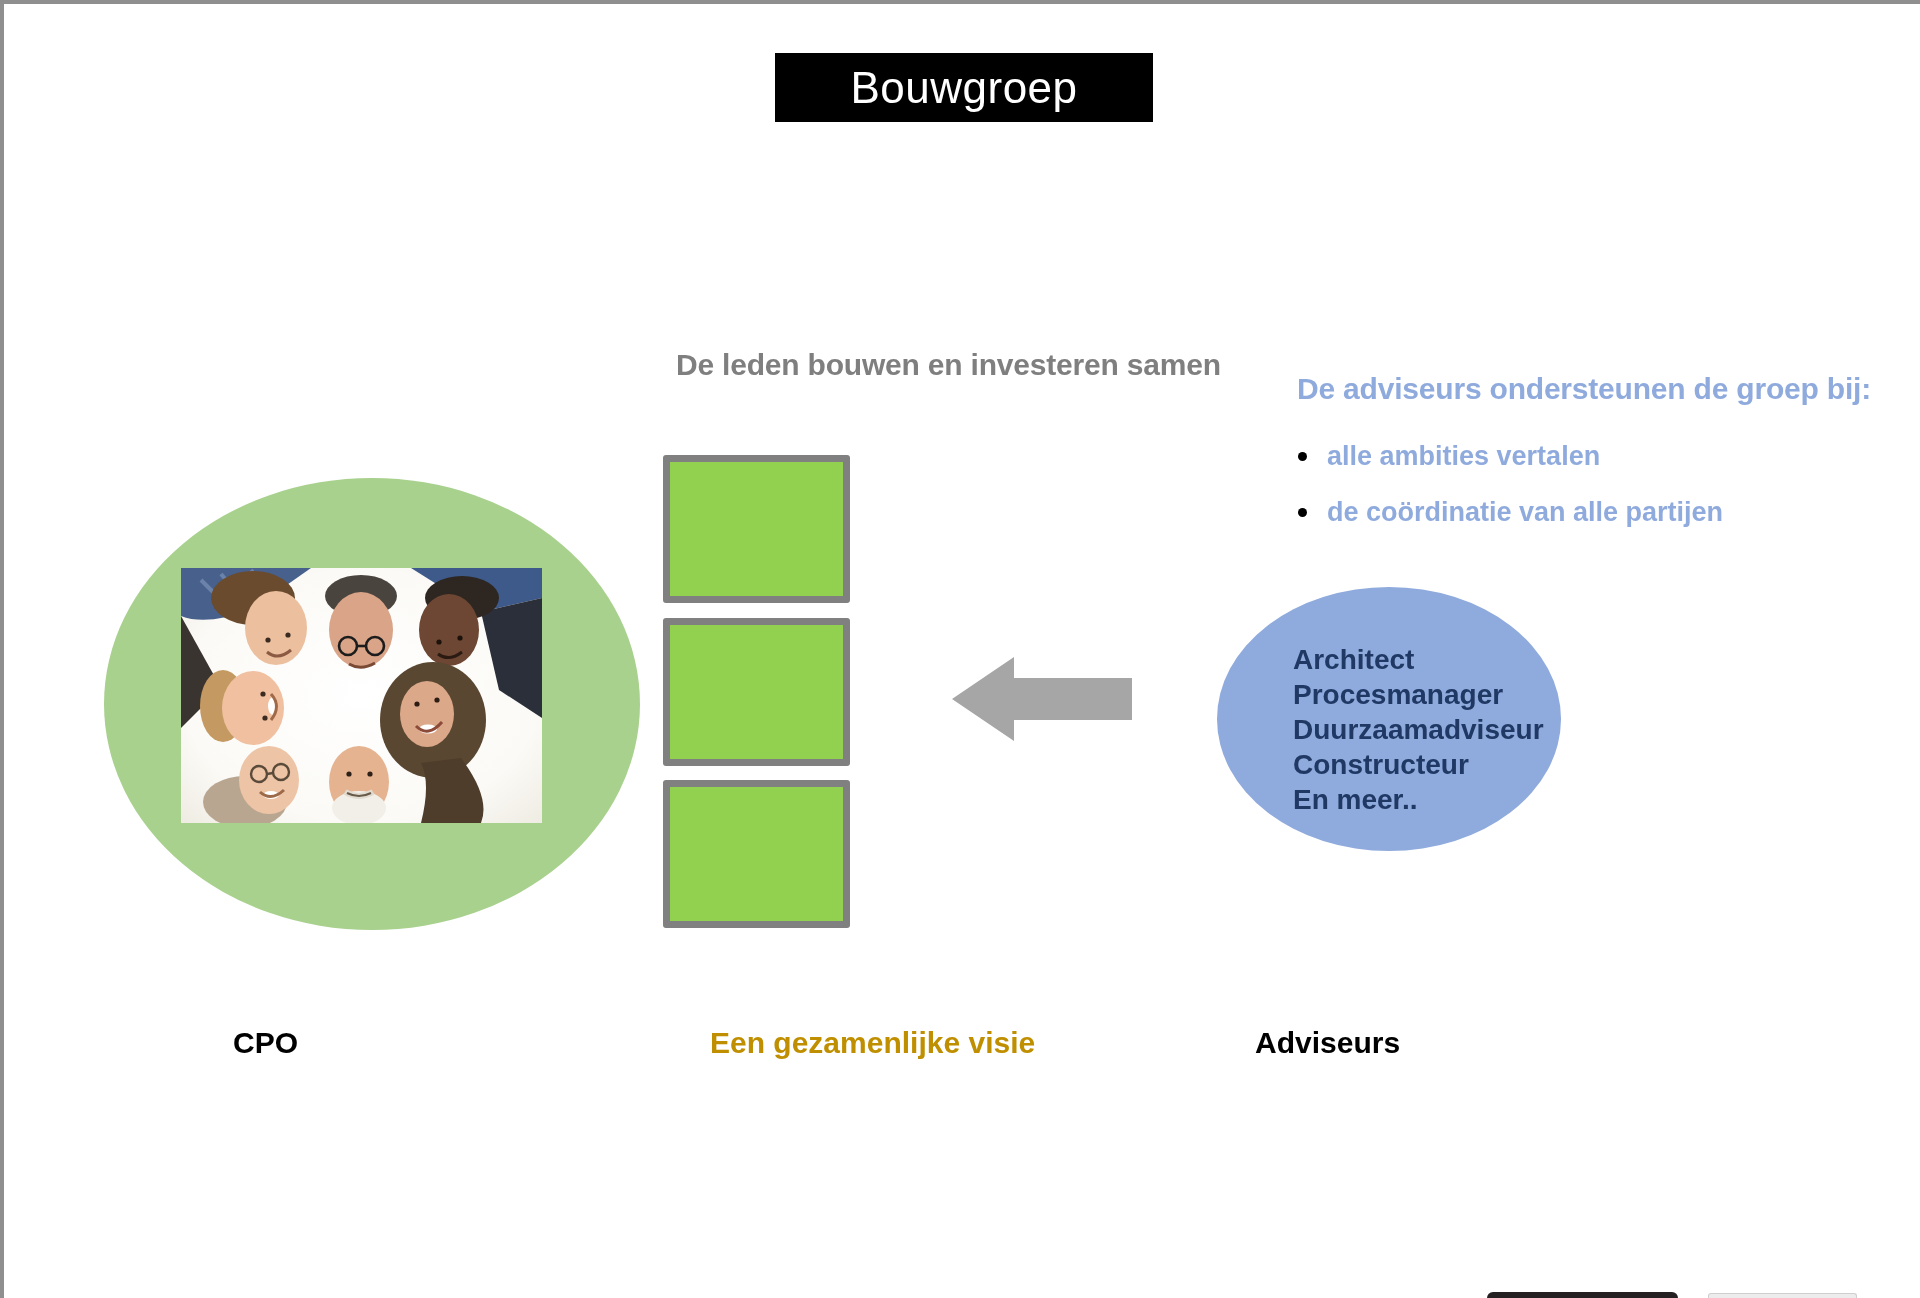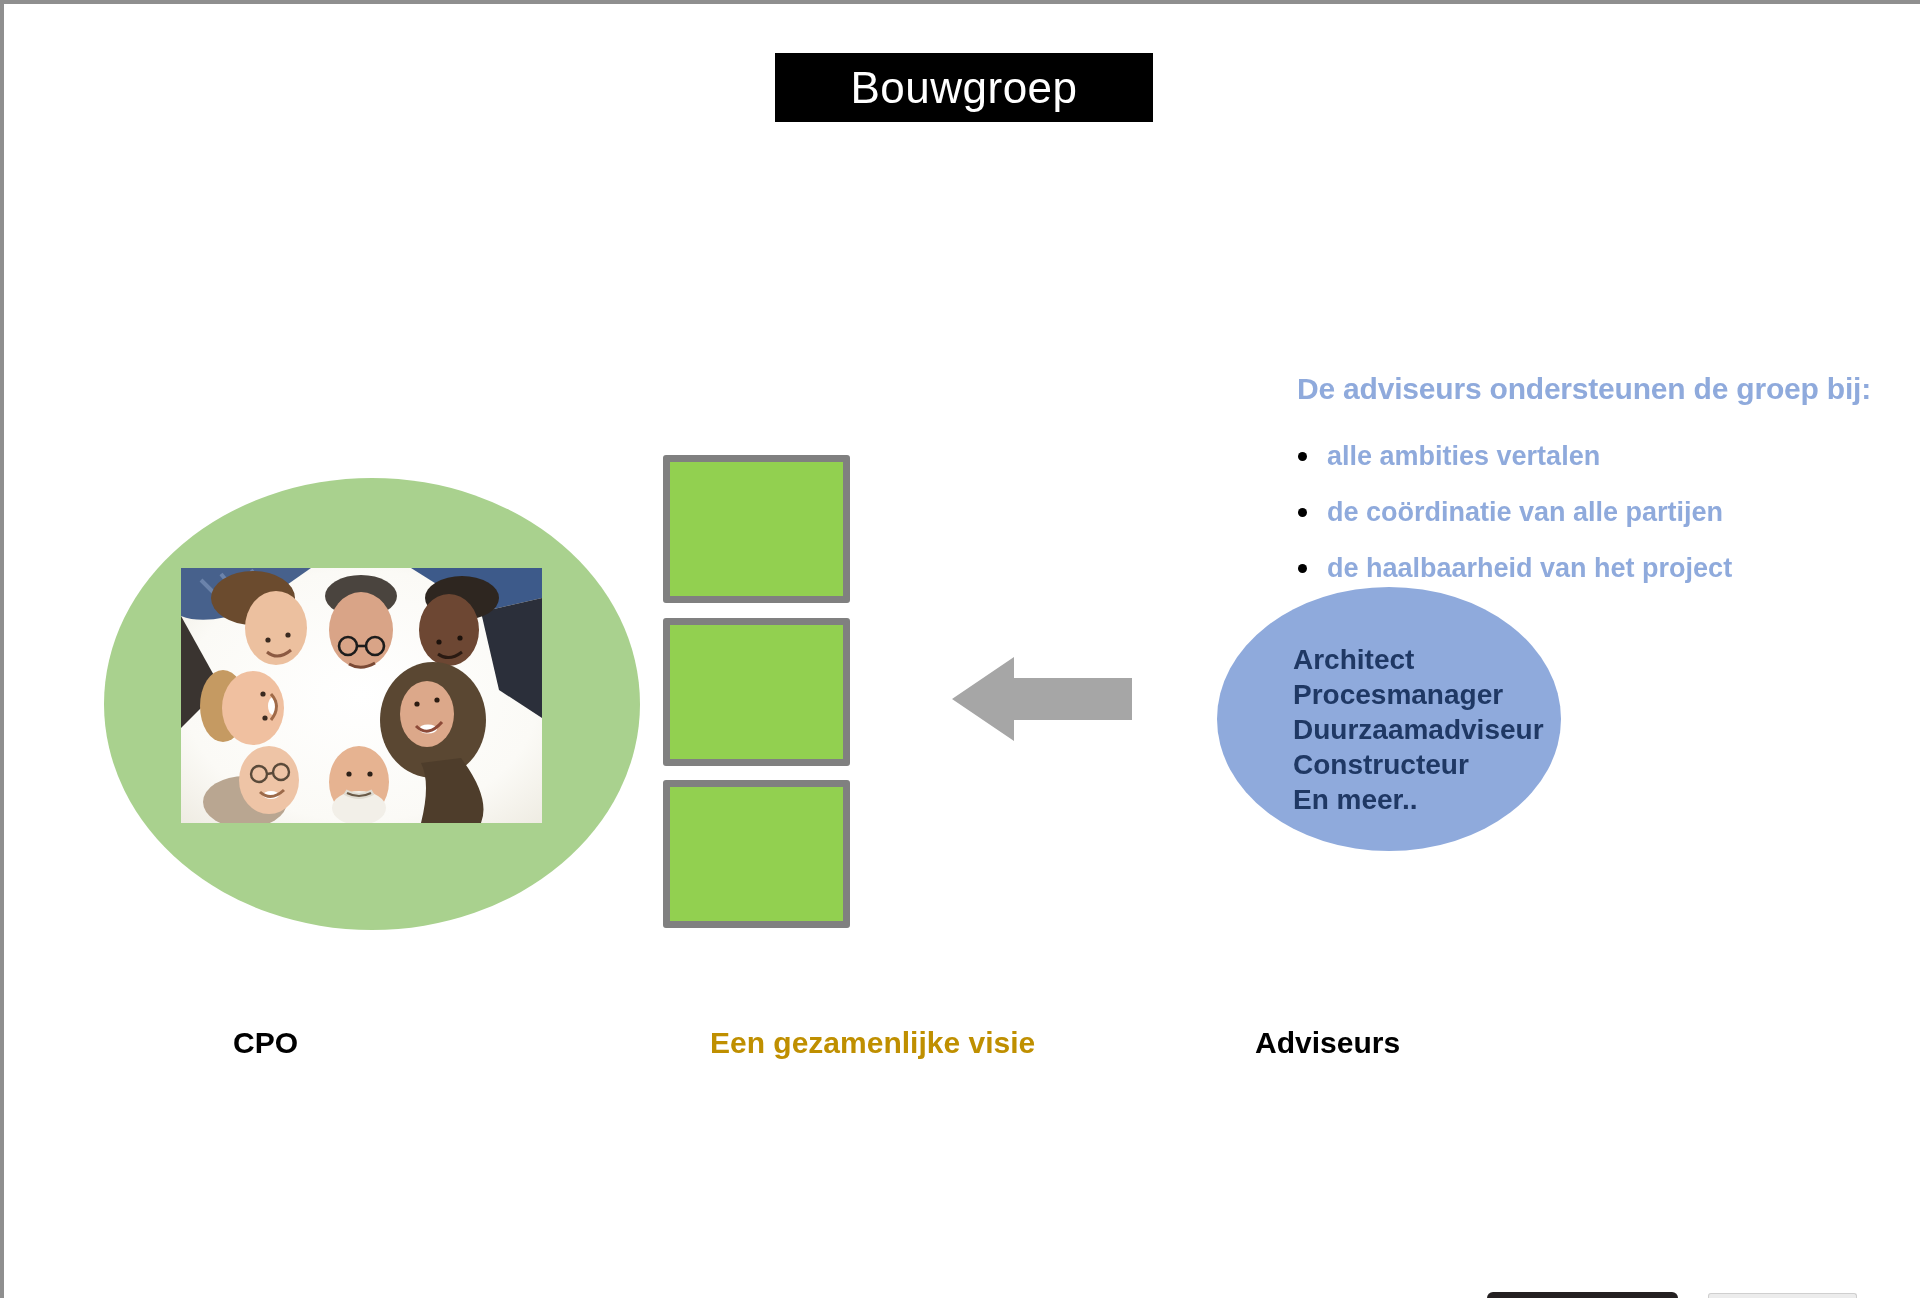--- a/index.html
+++ b/index.html
@@ -66,34 +66,31 @@
 
 <div class="stage">
 
   <div class="frame-top"></div>
   <div class="frame-left"></div>
 
   <div class="title-box">
     <span>Bouwgroep</span>
   </div>
 
+  <div class="heading heading-middle">De leden bouwen en investeren samen</div>
   <div class="heading heading-right">De adviseurs ondersteunen de groep bij:</div>
 
   <ul class="bullets">
     <li>
       <span class="dot"></span>
       <span class="txt">alle ambities vertalen</span>
     </li>
     <li>
       <span class="dot"></span>
       <span class="txt">de coördinatie van alle partijen</span>
-    </li>
-    <li>
-      <span class="dot"></span>
-      <span class="txt">de haalbaarheid van het project</span>
     </li>
   </ul>
 
   <div class="green-ellipse"></div>
 
   <div class="photo">
 
     <svg viewBox="0 0 361 255" preserveAspectRatio="none">
       <defs>
         <radialGradient id="sky" cx="50%" cy="50%" r="70%">

